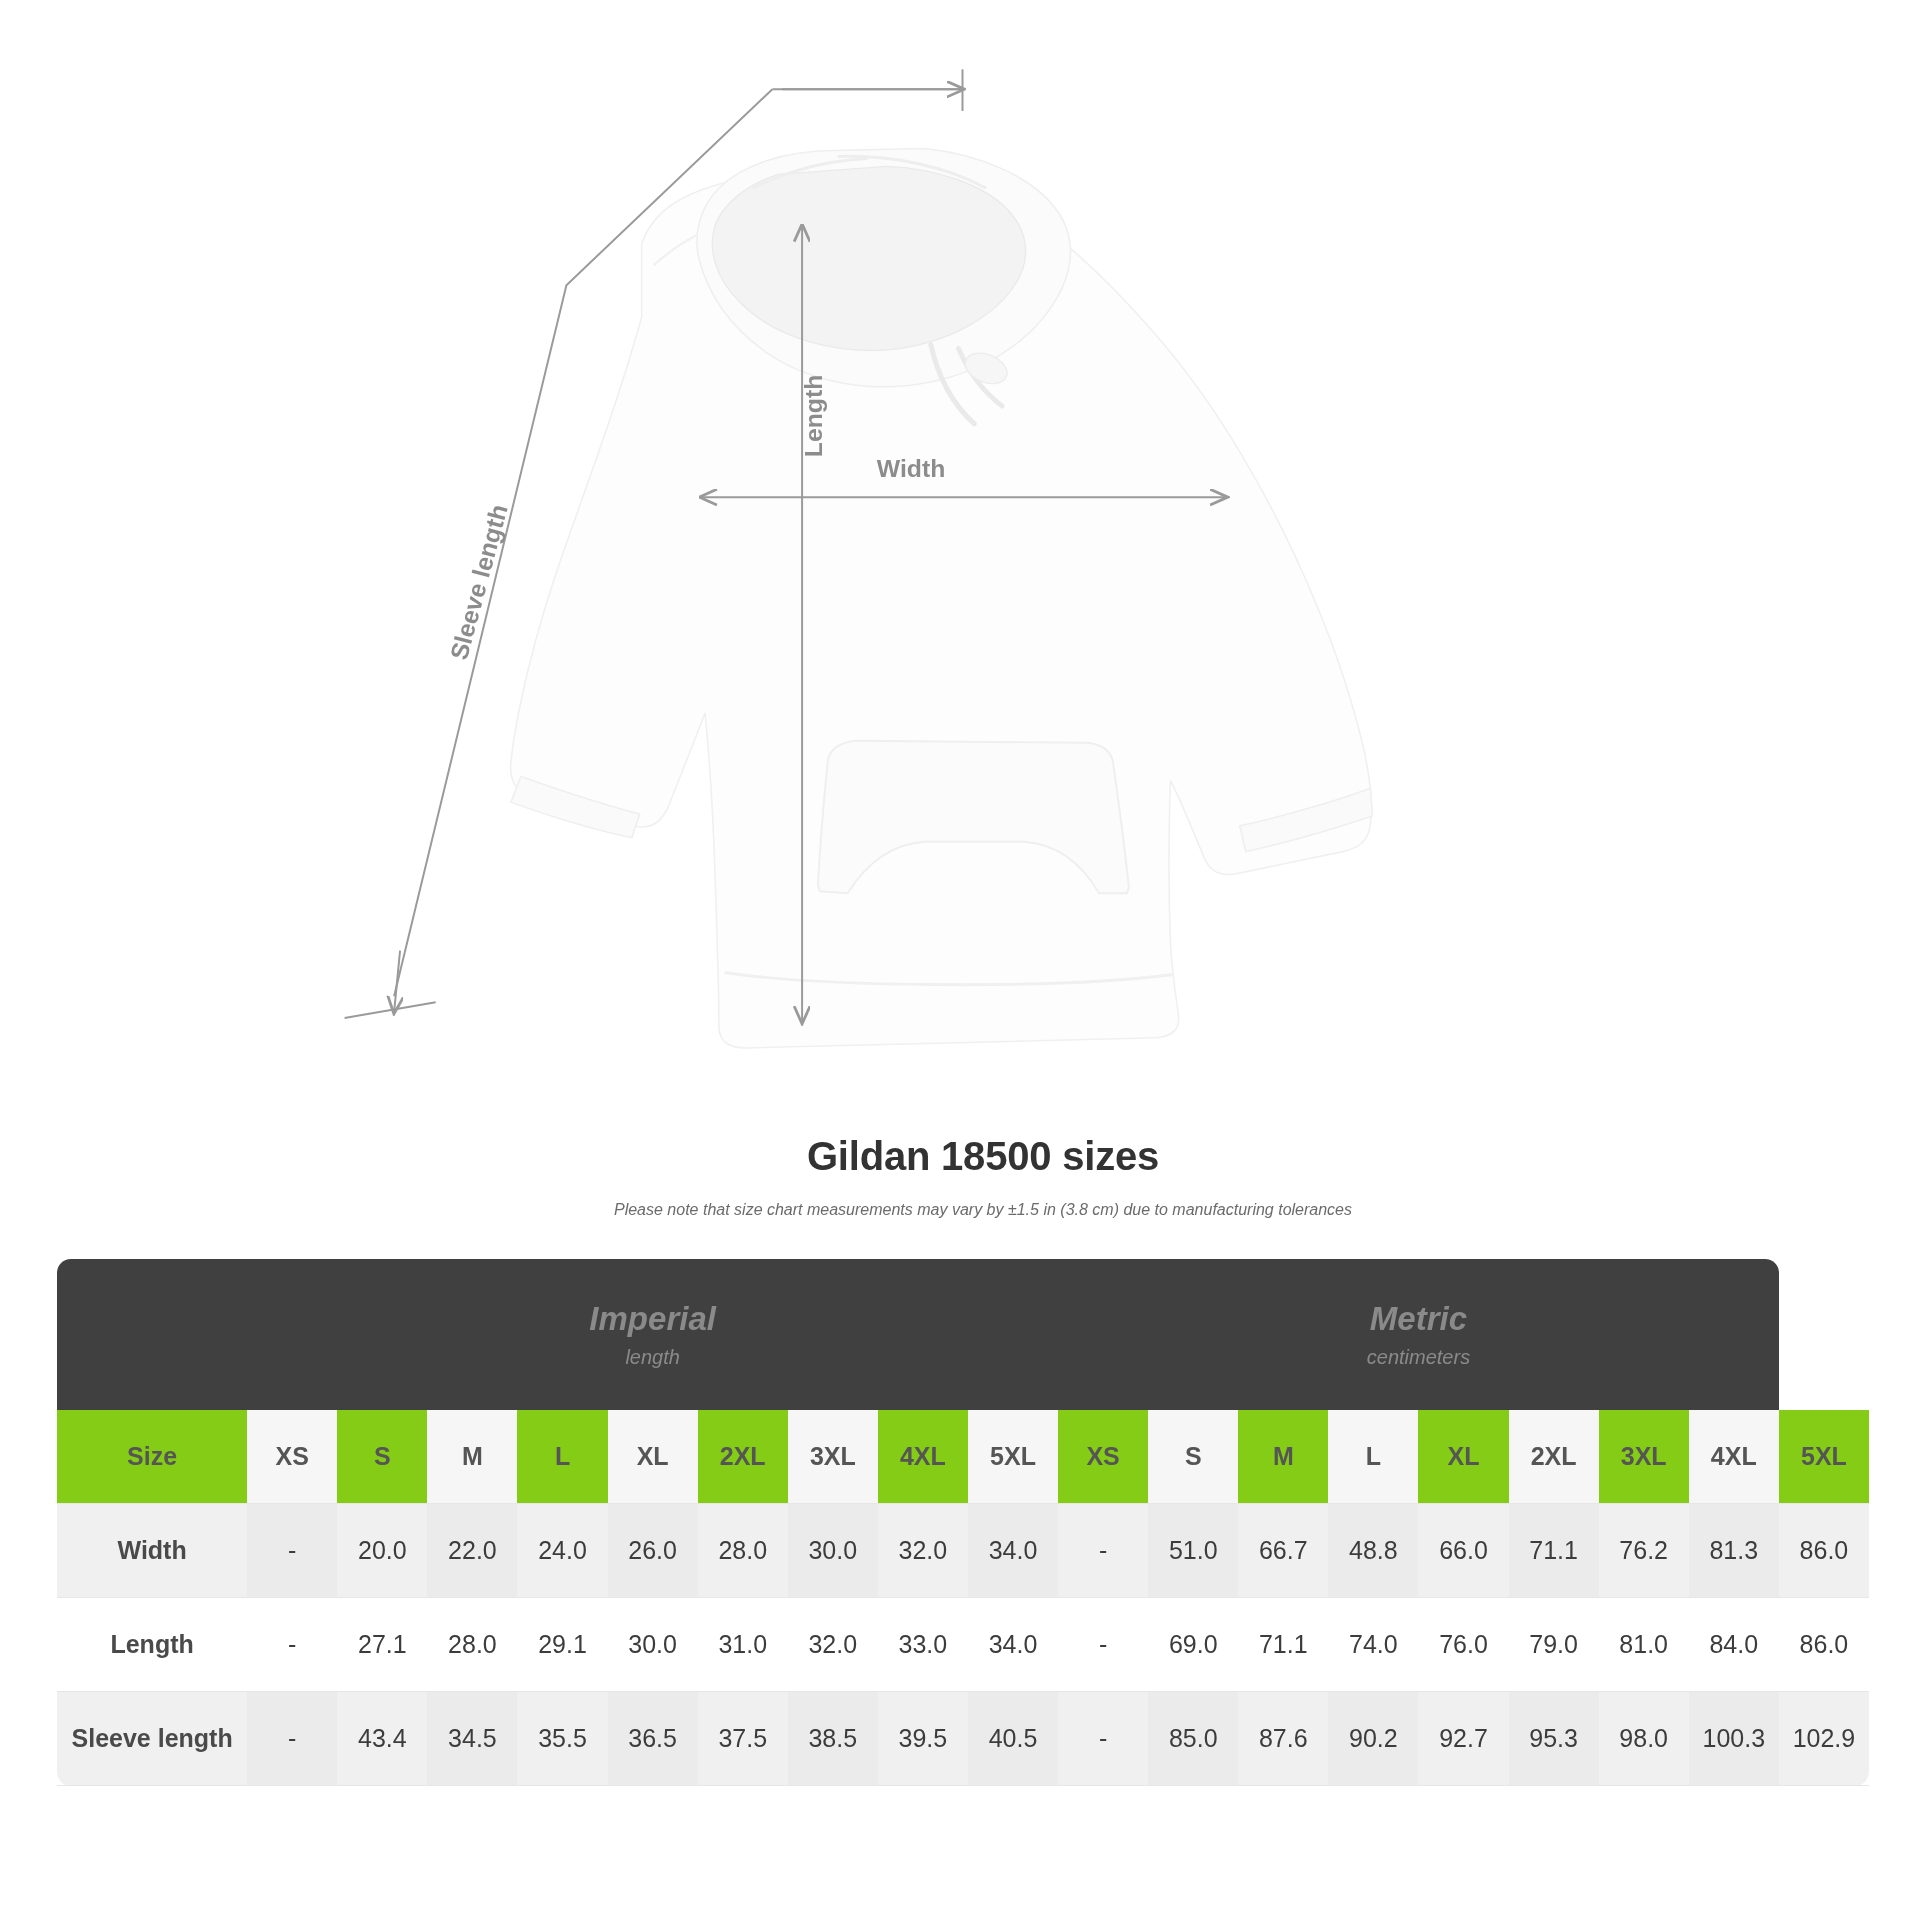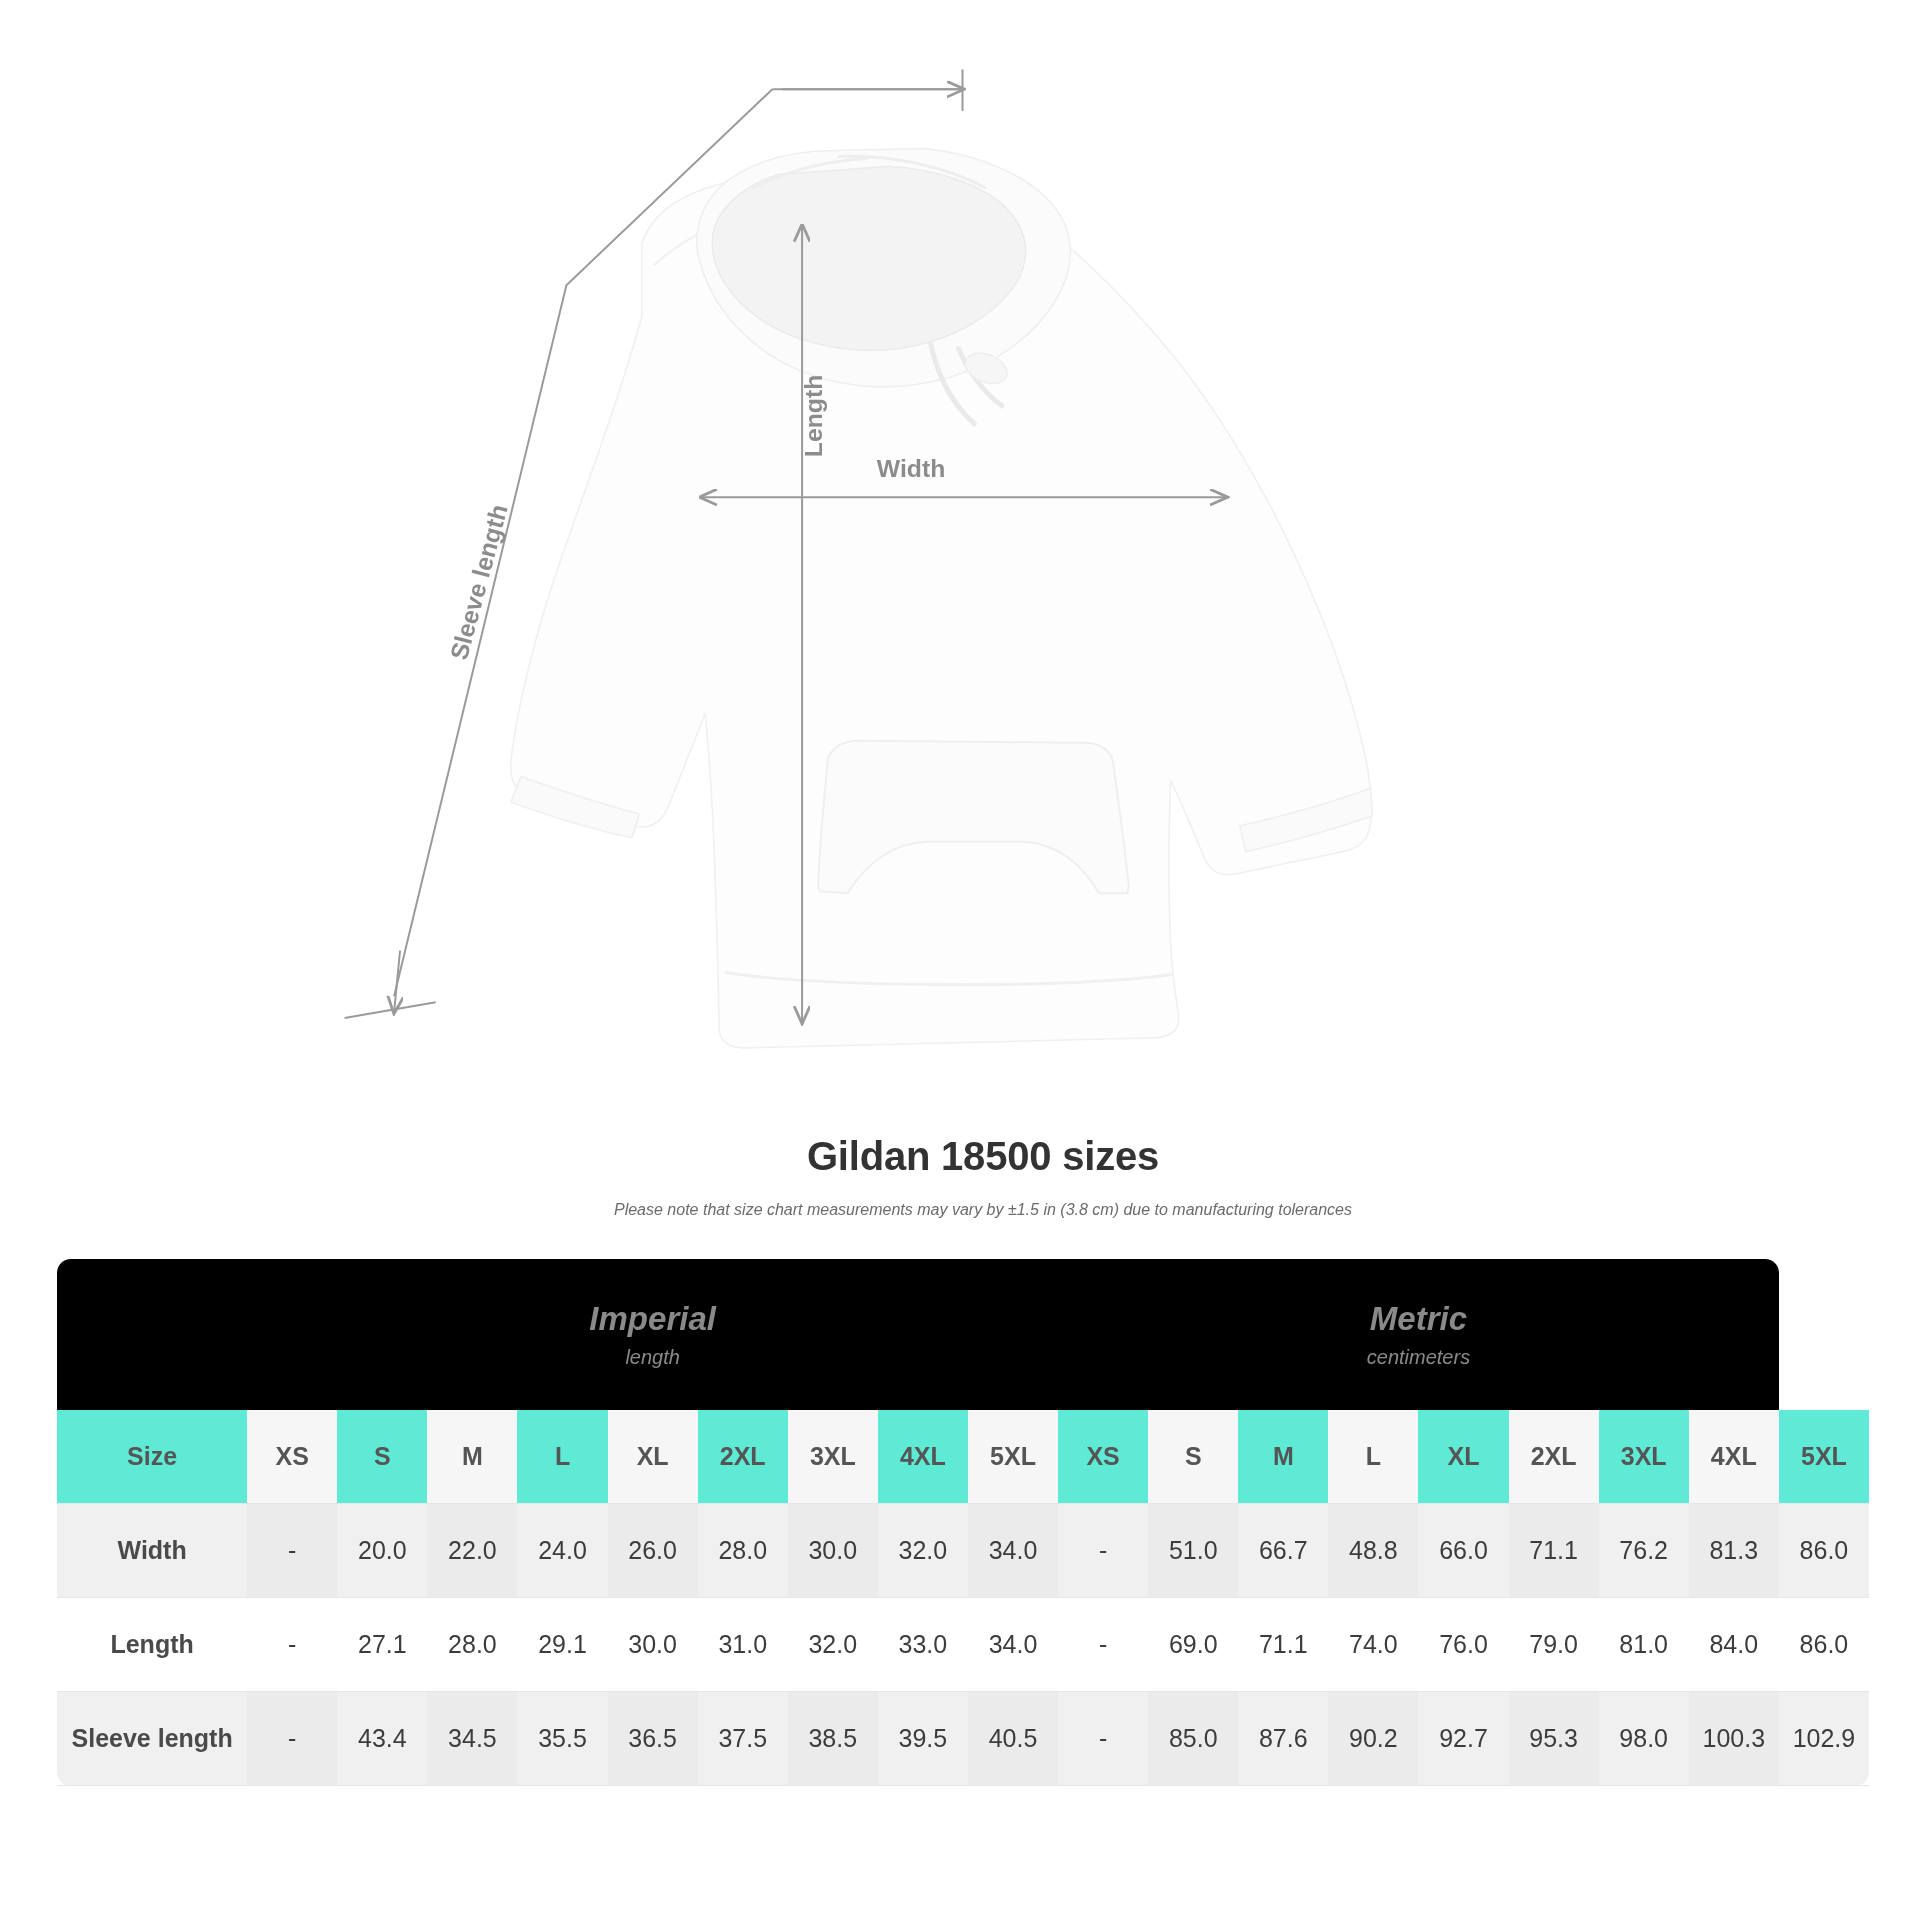--- a/index.html
+++ b/index.html
@@ -63,21 +63,21 @@
     table-layout: fixed;
   }
   table.size-table td,
   table.size-table th {
     text-align: center;
     vertical-align: middle;
     font-weight: normal;
   }
   
   .unit-cell {
-    background: #000000;
+    background: #404040;
     height: 149px;
     color: #8a8a8a;
   }
   .unit-cell .unit-name {
     font-size: 33px;
     font-style: italic;
     font-weight: bold;
     color: #8a8a8a;
   }
   .unit-cell .unit-sub {
@@ -92,21 +92,21 @@
   .unit-cell.last {
     border-top-right-radius: 14px;
   }
 
   
   tr.head-row td {
     height: 91px;
     font-size: 25px;
     color: #555555;
     font-weight: bold;
-    background: #5eead4;
+    background: #84cc16;
     border-bottom: 1px solid #e6e6e6;
   }
   tr.head-row td.rowlabel {
     font-size: 25px;
     color: #555555;
   }
   tr.head-row td.alt {
     background: #f6f6f6;
   }
 

